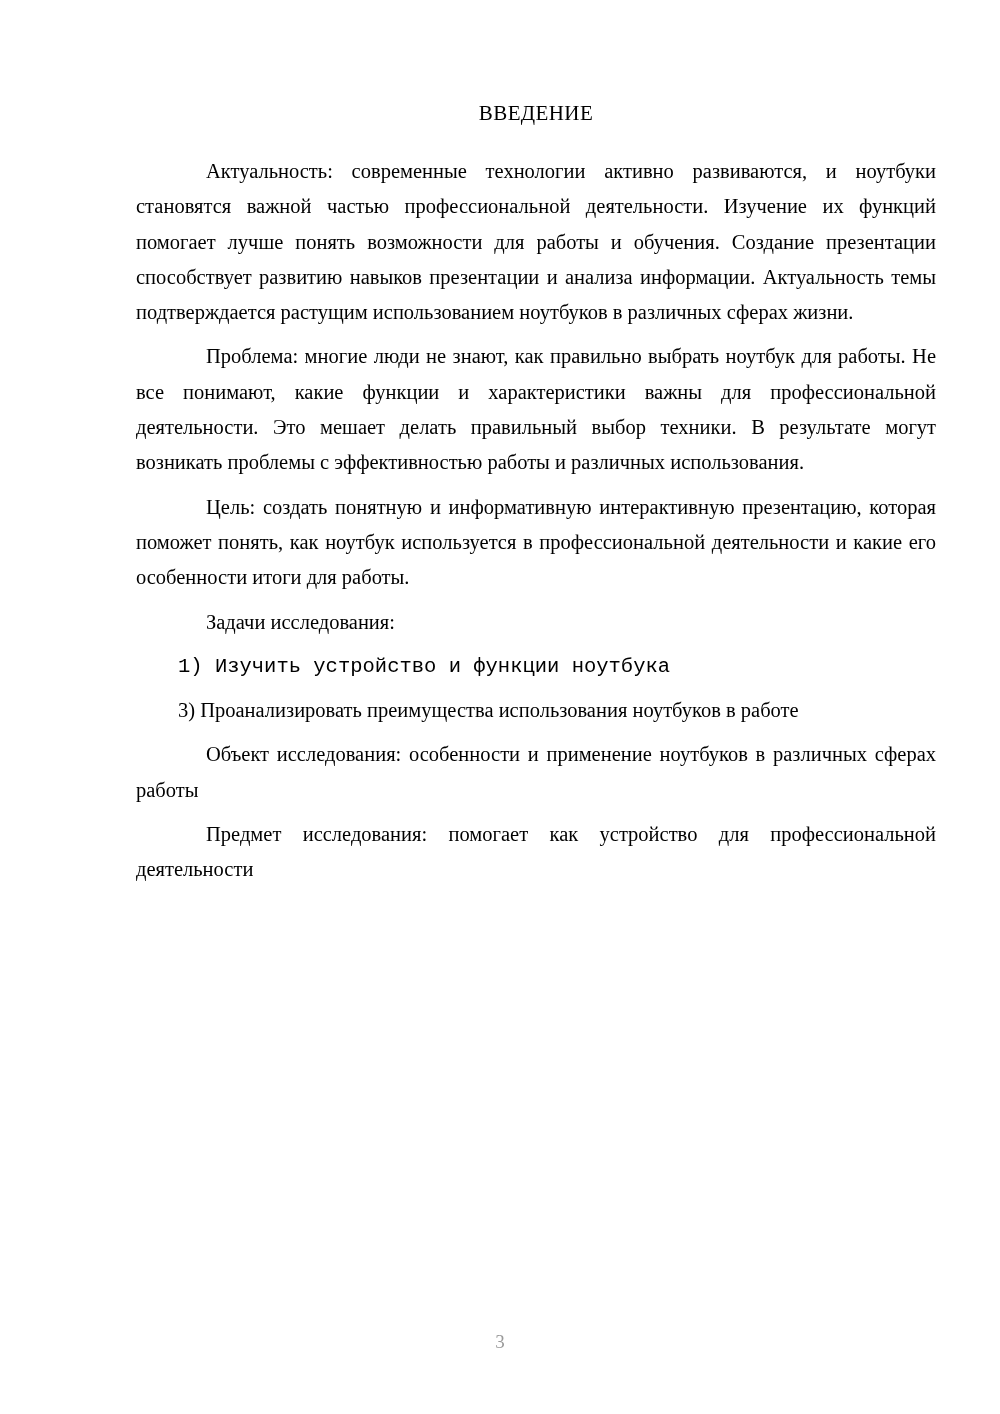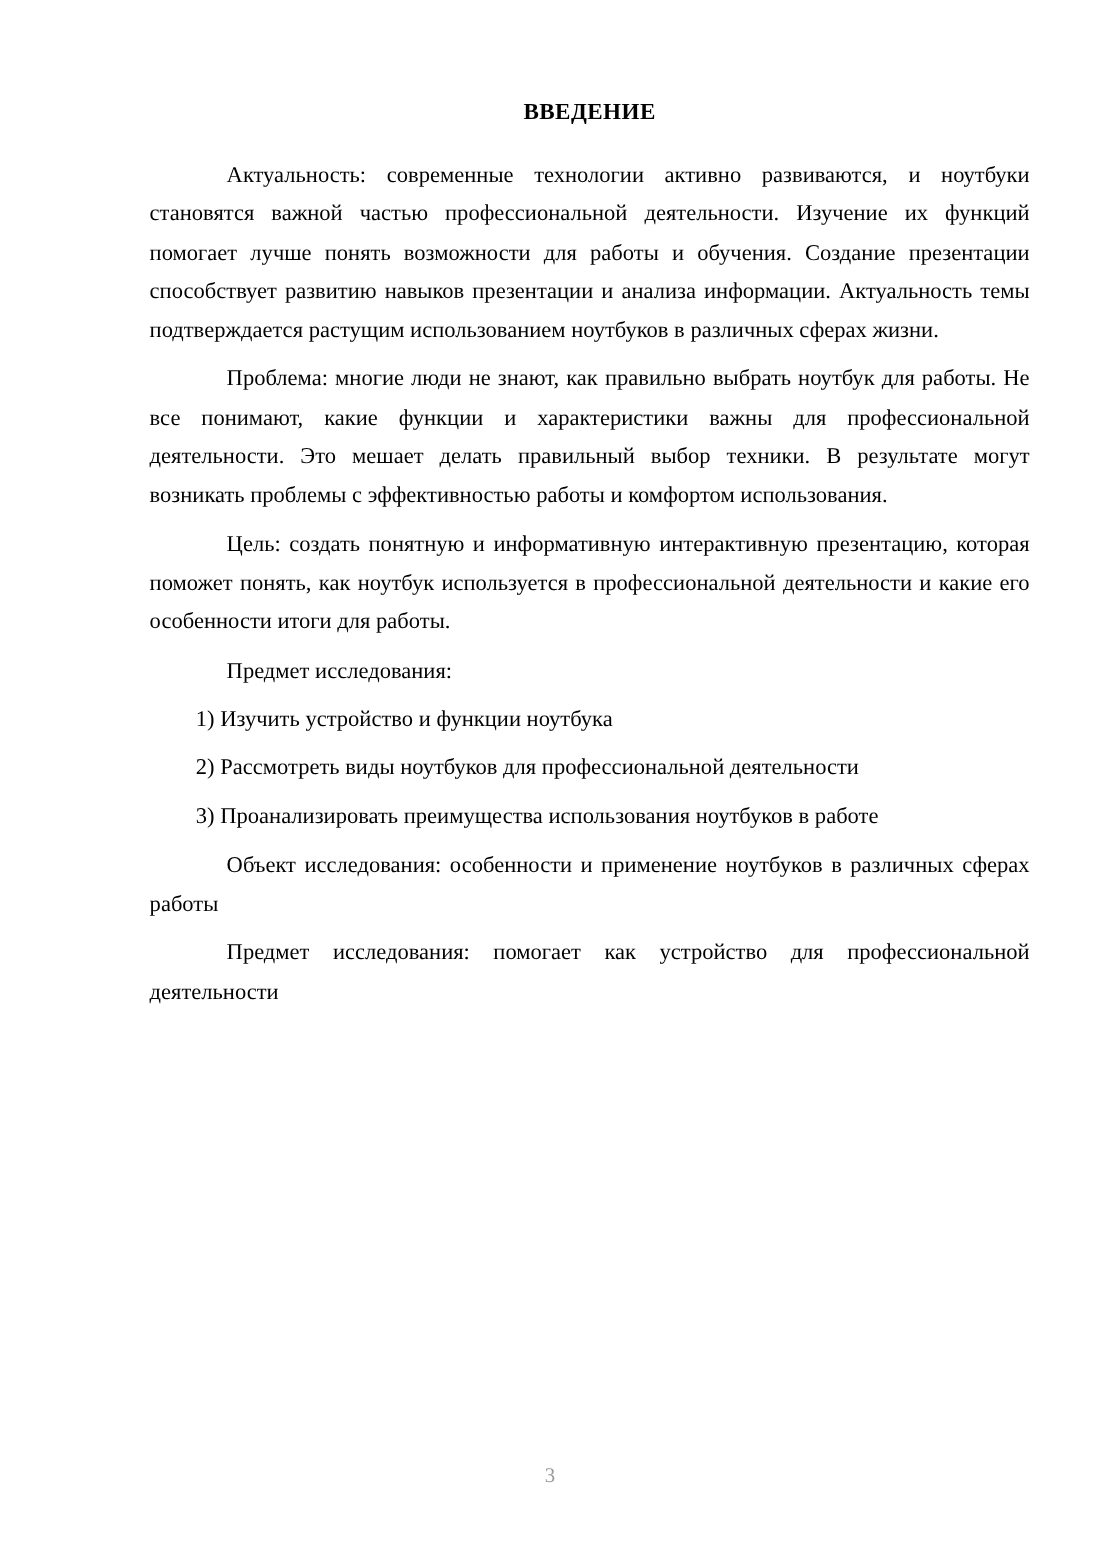--- a/index.html
+++ b/index.html
@@ -20,25 +20,25 @@
     box-sizing: border-box;
   }
   .content {
     position: absolute;
     left: 136px;
     top: 86px;
     width: 800px;
   }
   .doc-heading {
     font-size: 21px;
-    font-weight: bold;
+    font-weight: normal;
     text-align: center;
     letter-spacing: 0.4px;
     line-height: 30px;
-    margin: 0 0 26px 0;
+    margin: 12px 0 26px 0;
   }
   .para {
     font-size: 20.5px;
     line-height: 35.3px;
     text-align: justify;
     text-justify: inter-word;
     text-indent: 70px;
     margin: 0 0 9px 0;
     hyphens: none;
     font-family: Liberation Serif, serif;
@@ -60,20 +60,21 @@
     line-height: 35.3px;
     text-align: justify;
     text-justify: inter-word;
     margin: 0 0 9px 0;
     padding-left: 42px;
     text-indent: -42px;
     margin-left: 42px;
   }
   .list-item.plain {
     text-align: left;
+    font-family: Liberation Mono, monospace;
   }
   .page-number {
     position: absolute;
     left: 0;
     right: 0;
     top: 1330px;
     text-align: center;
     font-size: 19px;
     line-height: 24px;
     color: #9a9a9a;
@@ -83,29 +84,28 @@
 <body>
 
 <div class="page">
 
   <div class="content">
 
     <h1 class="doc-heading">ВВЕДЕНИЕ</h1>
 
     <p class="para">Актуальность: современные технологии активно развиваются, и ноутбуки становятся важной частью профессиональной деятельности. Изучение их функций помогает лучше понять возможности для работы и обучения. Создание презентации способствует развитию навыков презентации и анализа информации. Актуальность темы подтверждается растущим использованием ноутбуков в различных сферах жизни.</p>
 
-    <p class="para">Проблема: многие люди не знают, как правильно выбрать ноутбук для работы. Не все понимают, какие функции и характеристики важны для профессиональной деятельности. Это мешает делать правильный выбор техники. В результате могут возникать проблемы с эффективностью работы и комфортом использования.</p>
+    <p class="para">Проблема: многие люди не знают, как правильно выбрать ноутбук для работы. Не все понимают, какие функции и характеристики важны для профессиональной деятельности. Это мешает делать правильный выбор техники. В результате могут возникать проблемы с эффективностью работы и различных использования.</p>
 
     <p class="para">Цель: создать понятную и информативную интерактивную презентацию, которая поможет понять, как ноутбук используется в профессиональной деятельности и какие его особенности итоги для работы.</p>
 
-    <p class="list-intro">Предмет исследования:</p>
+    <p class="list-intro">Задачи исследования:</p>
 
     <ul class="list">
       <li class="list-item plain">1) Изучить устройство и функции ноутбука</li>
-      <li class="list-item plain">2) Рассмотреть виды ноутбуков для профессиональной деятельности</li>
       <li class="list-item">3) Проанализировать преимущества использования ноутбуков в работе</li>
     </ul>
 
     <p class="para">Объект исследования: особенности и применение ноутбуков в различных сферах работы</p>
 
     <p class="para">Предмет исследования: помогает как устройство для профессиональной деятельности</p>
 
 
   </div>
 

